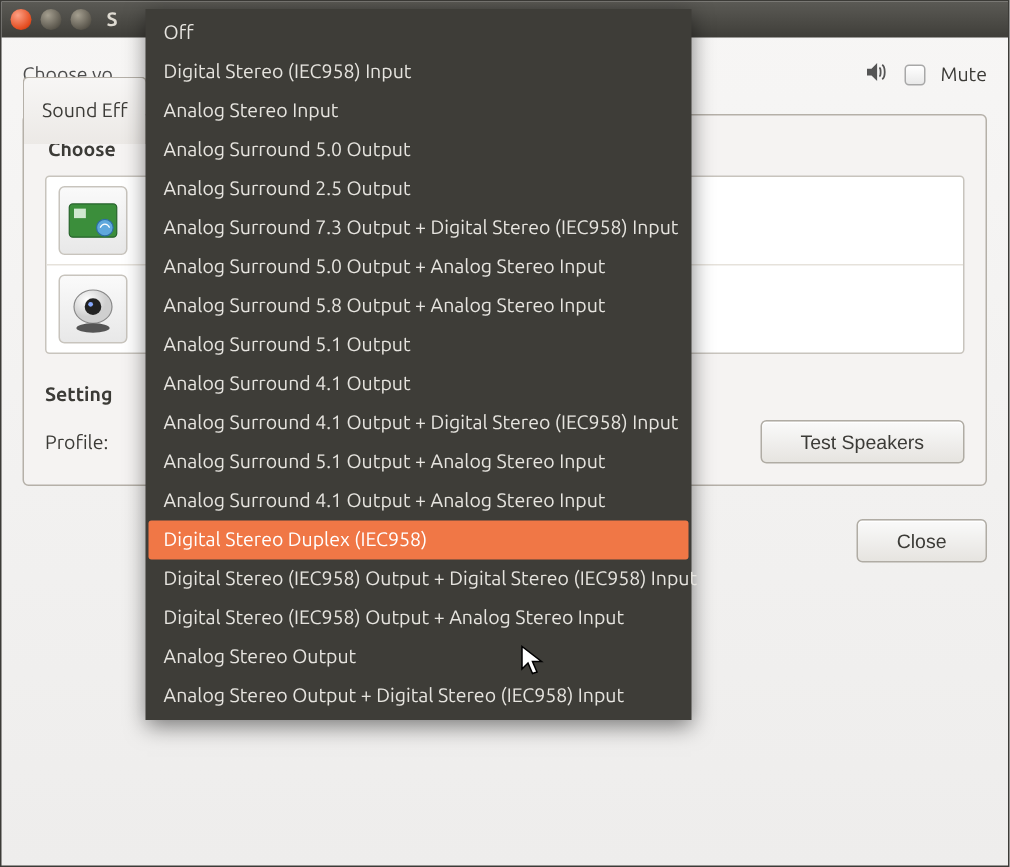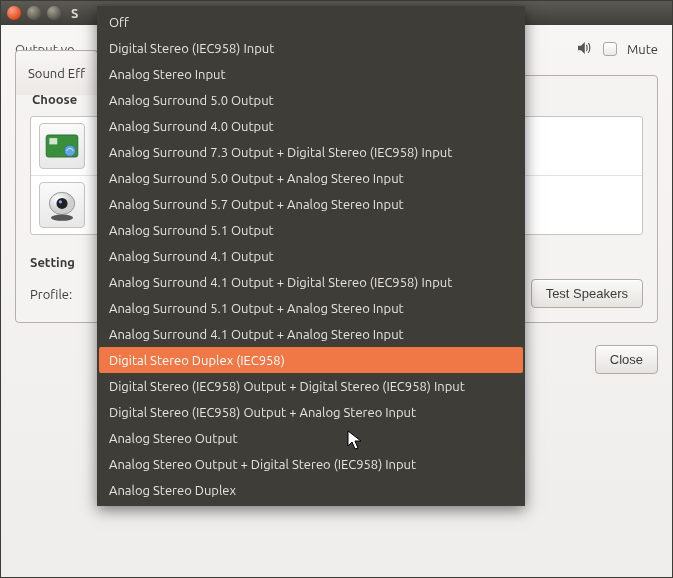--- a/index.html
+++ b/index.html
@@ -42,27 +42,27 @@
   .device-list { border:1px solid #c8c4bd; border-radius:3px; background:#fff; }
   .device-row { display:flex; align-items:center; padding:6px 8px; gap:10px; border-bottom:1px solid #e6e2db; }
   .device-row:last-child { border-bottom:none; }
   .dev-icon { width:46px; height:46px; border:1px solid #c8c4bd; border-radius:4px;
               display:flex; align-items:center; justify-content:center; background:linear-gradient(#fafafa,#e8e8e8); }
   
   .settings-row { display:flex; align-items:center; margin-top:20px; gap:8px; font-weight:bold;}
   .profile-row  { display:flex; align-items:center; margin-top:10px; gap:8px; }
   
   .btn { border:1px solid #b0aca4; border-radius:4px; background:linear-gradient(#fafafa,#e6e4e0);
-         padding:6px 14px; font-size:13px; color:#3c3b37; box-shadow:inset 0 1px #fff; }
+         padding:6px 26px; font-size:13px; color:#3c3b37; box-shadow:inset 0 1px #fff; }
   
   .close-row { text-align:right; margin-top:22px; }
   
   
   .menu {
-    position:absolute; left:96px; top:5px; width:428px;
+    position:absolute; left:96px; top:5px; width:364px;
     background:#3e3d38; color:#e6e4df; border-radius:0 0 0 0;
     box-shadow:0 4px 14px rgba(0,0,0,.5); z-index:50;
     padding:3px 2px;
   }
   .menu-item { padding:4px 10px; font-size:13px; line-height:18px; white-space:nowrap; }
   .menu-item.selected { background:#f07746; color:#fff; border-radius:2px; }
   
   .cursor { position:absolute; z-index:60; pointer-events:none; }
   .cursor svg { width:16px; height:22px; } 
 
@@ -75,21 +75,21 @@
   <div class="titlebar">
     <span class="win-btn win-close"></span>
     <span class="win-btn win-min"></span>
     <span class="win-btn win-max"></span>
     <span class="title-text">S</span>
   </div>
 
   <div class="body">
 
     <div class="row-top">
-      <span class="label">Output vo</span>
+      <span class="label">Choose vo</span>
       <span class="flex-spacer"></span>
       <span class="speaker-icon">
         <svg viewBox="0 0 24 24">
             <path fill="#555" d="M4 9v6h4l5 5V4L8 9H4z"></path>
             <path fill="none" stroke="#555" stroke-width="1.6" d="M15 8c1.5 1 1.5 7 0 8M17.5 5.5c3 2 3 11 0 13"></path>
           </svg>
       </span>
       <span class="checkbox"></span>
       <span>Mute</span>
     </div>
@@ -144,35 +144,34 @@
       <button class="btn">Close</button>
     </div>
 
   </div>
 
   <div class="menu" id="profile-menu">
       <div class="menu-item">Off</div>
       <div class="menu-item">Digital Stereo (IEC958) Input</div>
       <div class="menu-item">Analog Stereo Input</div>
       <div class="menu-item">Analog Surround 5.0 Output</div>
-      <div class="menu-item">Analog Surround 4.0 Output</div>
+      <div class="menu-item">Analog Surround 2.5 Output</div>
       <div class="menu-item">Analog Surround 7.3 Output + Digital Stereo (IEC958) Input</div>
       <div class="menu-item">Analog Surround 5.0 Output + Analog Stereo Input</div>
-      <div class="menu-item">Analog Surround 5.7 Output + Analog Stereo Input</div>
+      <div class="menu-item">Analog Surround 5.8 Output + Analog Stereo Input</div>
       <div class="menu-item">Analog Surround 5.1 Output</div>
       <div class="menu-item">Analog Surround 4.1 Output</div>
       <div class="menu-item">Analog Surround 4.1 Output + Digital Stereo (IEC958) Input</div>
       <div class="menu-item">Analog Surround 5.1 Output + Analog Stereo Input</div>
       <div class="menu-item">Analog Surround 4.1 Output + Analog Stereo Input</div>
       <div class="menu-item selected">Digital Stereo Duplex (IEC958)</div>
       <div class="menu-item">Digital Stereo (IEC958) Output + Digital Stereo (IEC958) Input</div>
       <div class="menu-item">Digital Stereo (IEC958) Output + Analog Stereo Input</div>
       <div class="menu-item">Analog Stereo Output</div>
       <div class="menu-item">Analog Stereo Output + Digital Stereo (IEC958) Input</div>
-      <div class="menu-item">Analog Stereo Duplex</div>
     </div>
 
   <div class="cursor" id="cursor" style="left: 346px; top: 429px;">
     <svg viewBox="0 0 16 22">
       <path d="M1 1l0 15 4-4 3 7 3-1-3-7 6 0z" fill="#fff" stroke="#000" stroke-width="1"></path>
     </svg>
   </div>
 
 </div>
 

